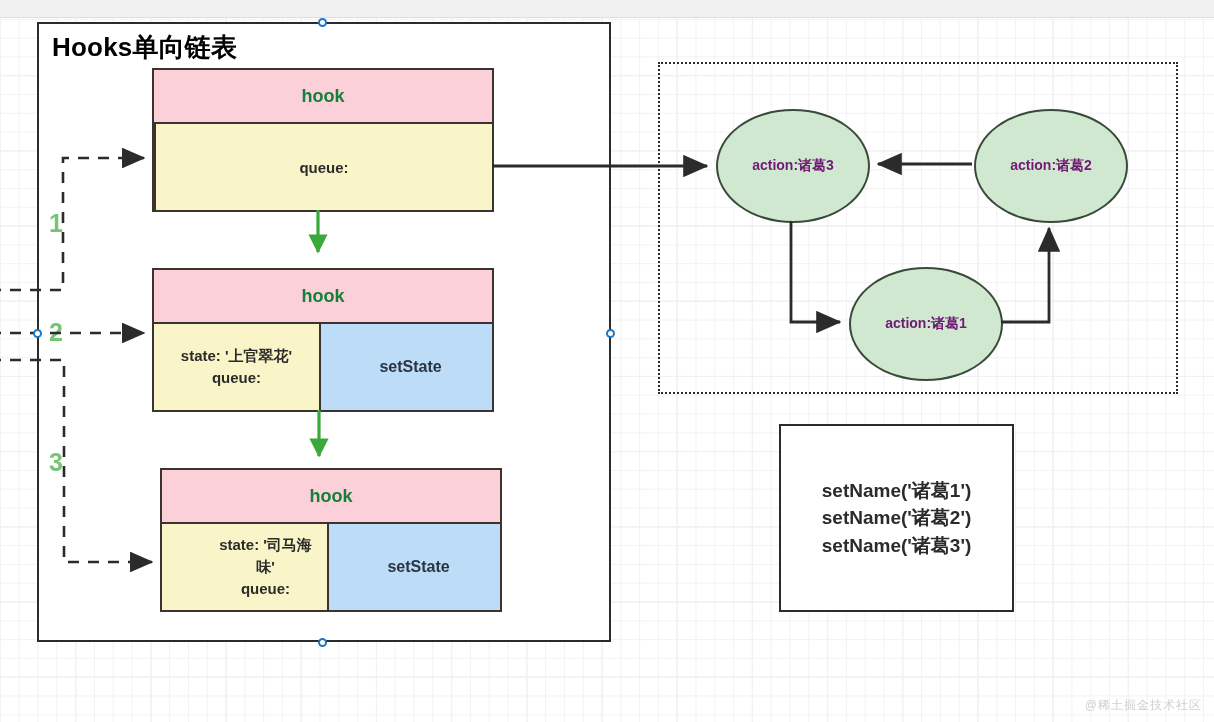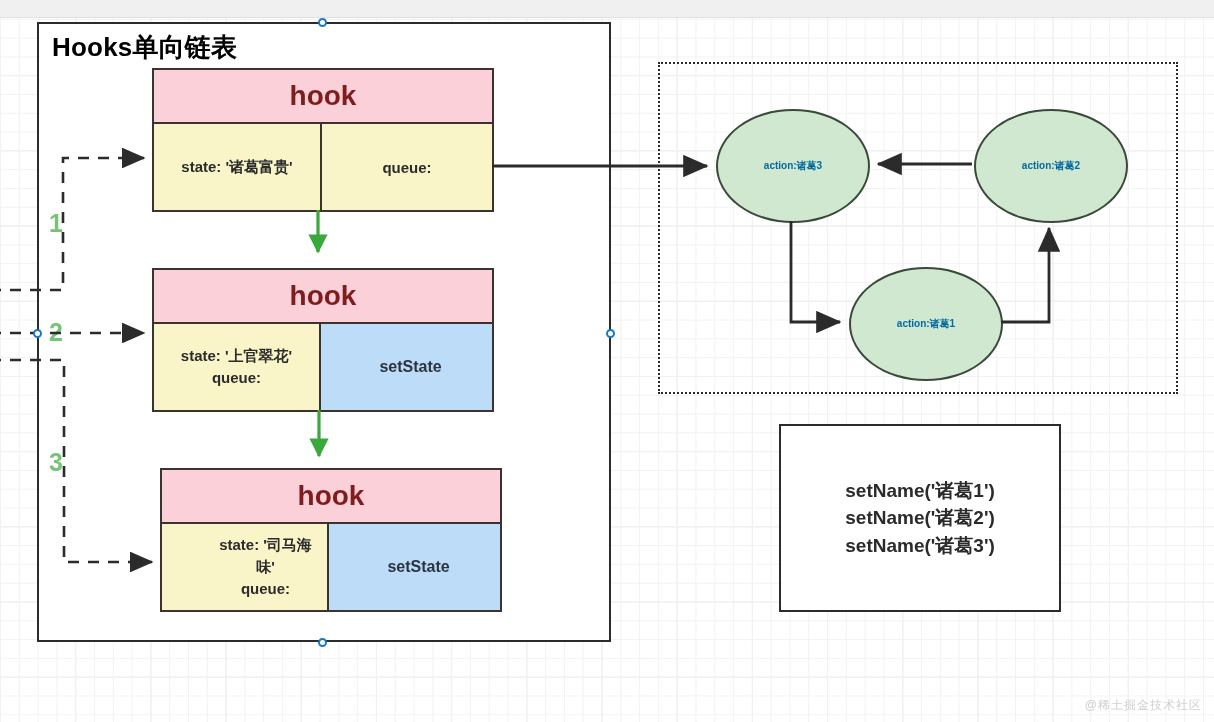--- a/index.html
+++ b/index.html
@@ -40,21 +40,21 @@
     font-size: 26px; font-weight: 700; color: #000000;
     letter-spacing: 0.2px; white-space: nowrap;
   }
 
   
   .hook-card { position: absolute; border: 2.5px solid #3a3330; background: #fff; }
   .hook-header {
     height: 54px; background: #fcd0d9;
     border-bottom: 2.5px solid #3a3330;
     display: flex; align-items: center; justify-content: center;
-    font-size: 28px; font-weight: 700; color: #7f1d1d;
+    font-size: 18px; font-weight: 700; color: #15803d;
   }
   .hook-body { display: flex; height: calc(100% - 54px); }
   .cell-state {
     background: #faf5c8; display: flex; align-items: center;
     justify-content: center; text-align: center;
     font-size: 15px; font-weight: 700; color: #2b2b2b;
     line-height: 1.45; padding: 0 6px;
   }
   .cell-queue {
     background: #faf5c8; flex: 1; display: flex; align-items: center;
@@ -79,26 +79,26 @@
     border: 2.5px dotted #2b2b2b; background: transparent;
   }
   #update-title {
     position: absolute; left: 18px; top: 10px;
     font-size: 20px; font-weight: 700; color: #1a1a1a; white-space: nowrap;
   }
   .ellipse {
     position: absolute; border: 2.5px solid #3a4a3a; background: #cfe8cf;
     border-radius: 50%;
     display: flex; align-items: center; justify-content: center;
-    font-size: 10px; font-weight: 700; color: #0369a1; text-align: center;
+    font-size: 14px; font-weight: 700; color: #701a75; text-align: center;
   }
 
   
   #setname-box {
-    position: absolute; left: 779px; top: 424px; width: 282px; height: 188px;
+    position: absolute; left: 779px; top: 424px; width: 235px; height: 188px;
     border: 2.5px solid #2b2b2b; background: #ffffff;
     display: flex; align-items: center; justify-content: center;
   }
   #setname-lines {
     font-size: 19px; font-weight: 700; color: #2b2b2b;
     line-height: 1.45; text-align: center; white-space: pre-line;
   }
 
   
   #wires { position: absolute; left: 0; top: 0; width: 1214px; height: 722px; pointer-events: none; }
@@ -120,21 +120,20 @@
 <div id="canvas">
 
   <div id="topbar"></div>
 
   <div id="hooks-container">
     <div id="hooks-title">Hooks单向链表</div>
 
     <div class="hook-card" style="left:113px; top:44px; width:342px; height:144px;">
       <div class="hook-header">hook</div>
       <div class="hook-body">
-        <div class="cell-state" style="width:166px;">state: '诸葛富贵'</div>
         <div class="cell-queue">queue:</div>
       </div>
     </div>
 
     <div class="hook-card" style="left:113px; top:244px; width:342px; height:144px;">
       <div class="hook-header">hook</div>
       <div class="hook-body">
         <div class="cell-state" style="width:165px; white-space:pre-line;">state: '上官翠花'
 queue:</div>
         <div class="cell-setstate">setState</div>

